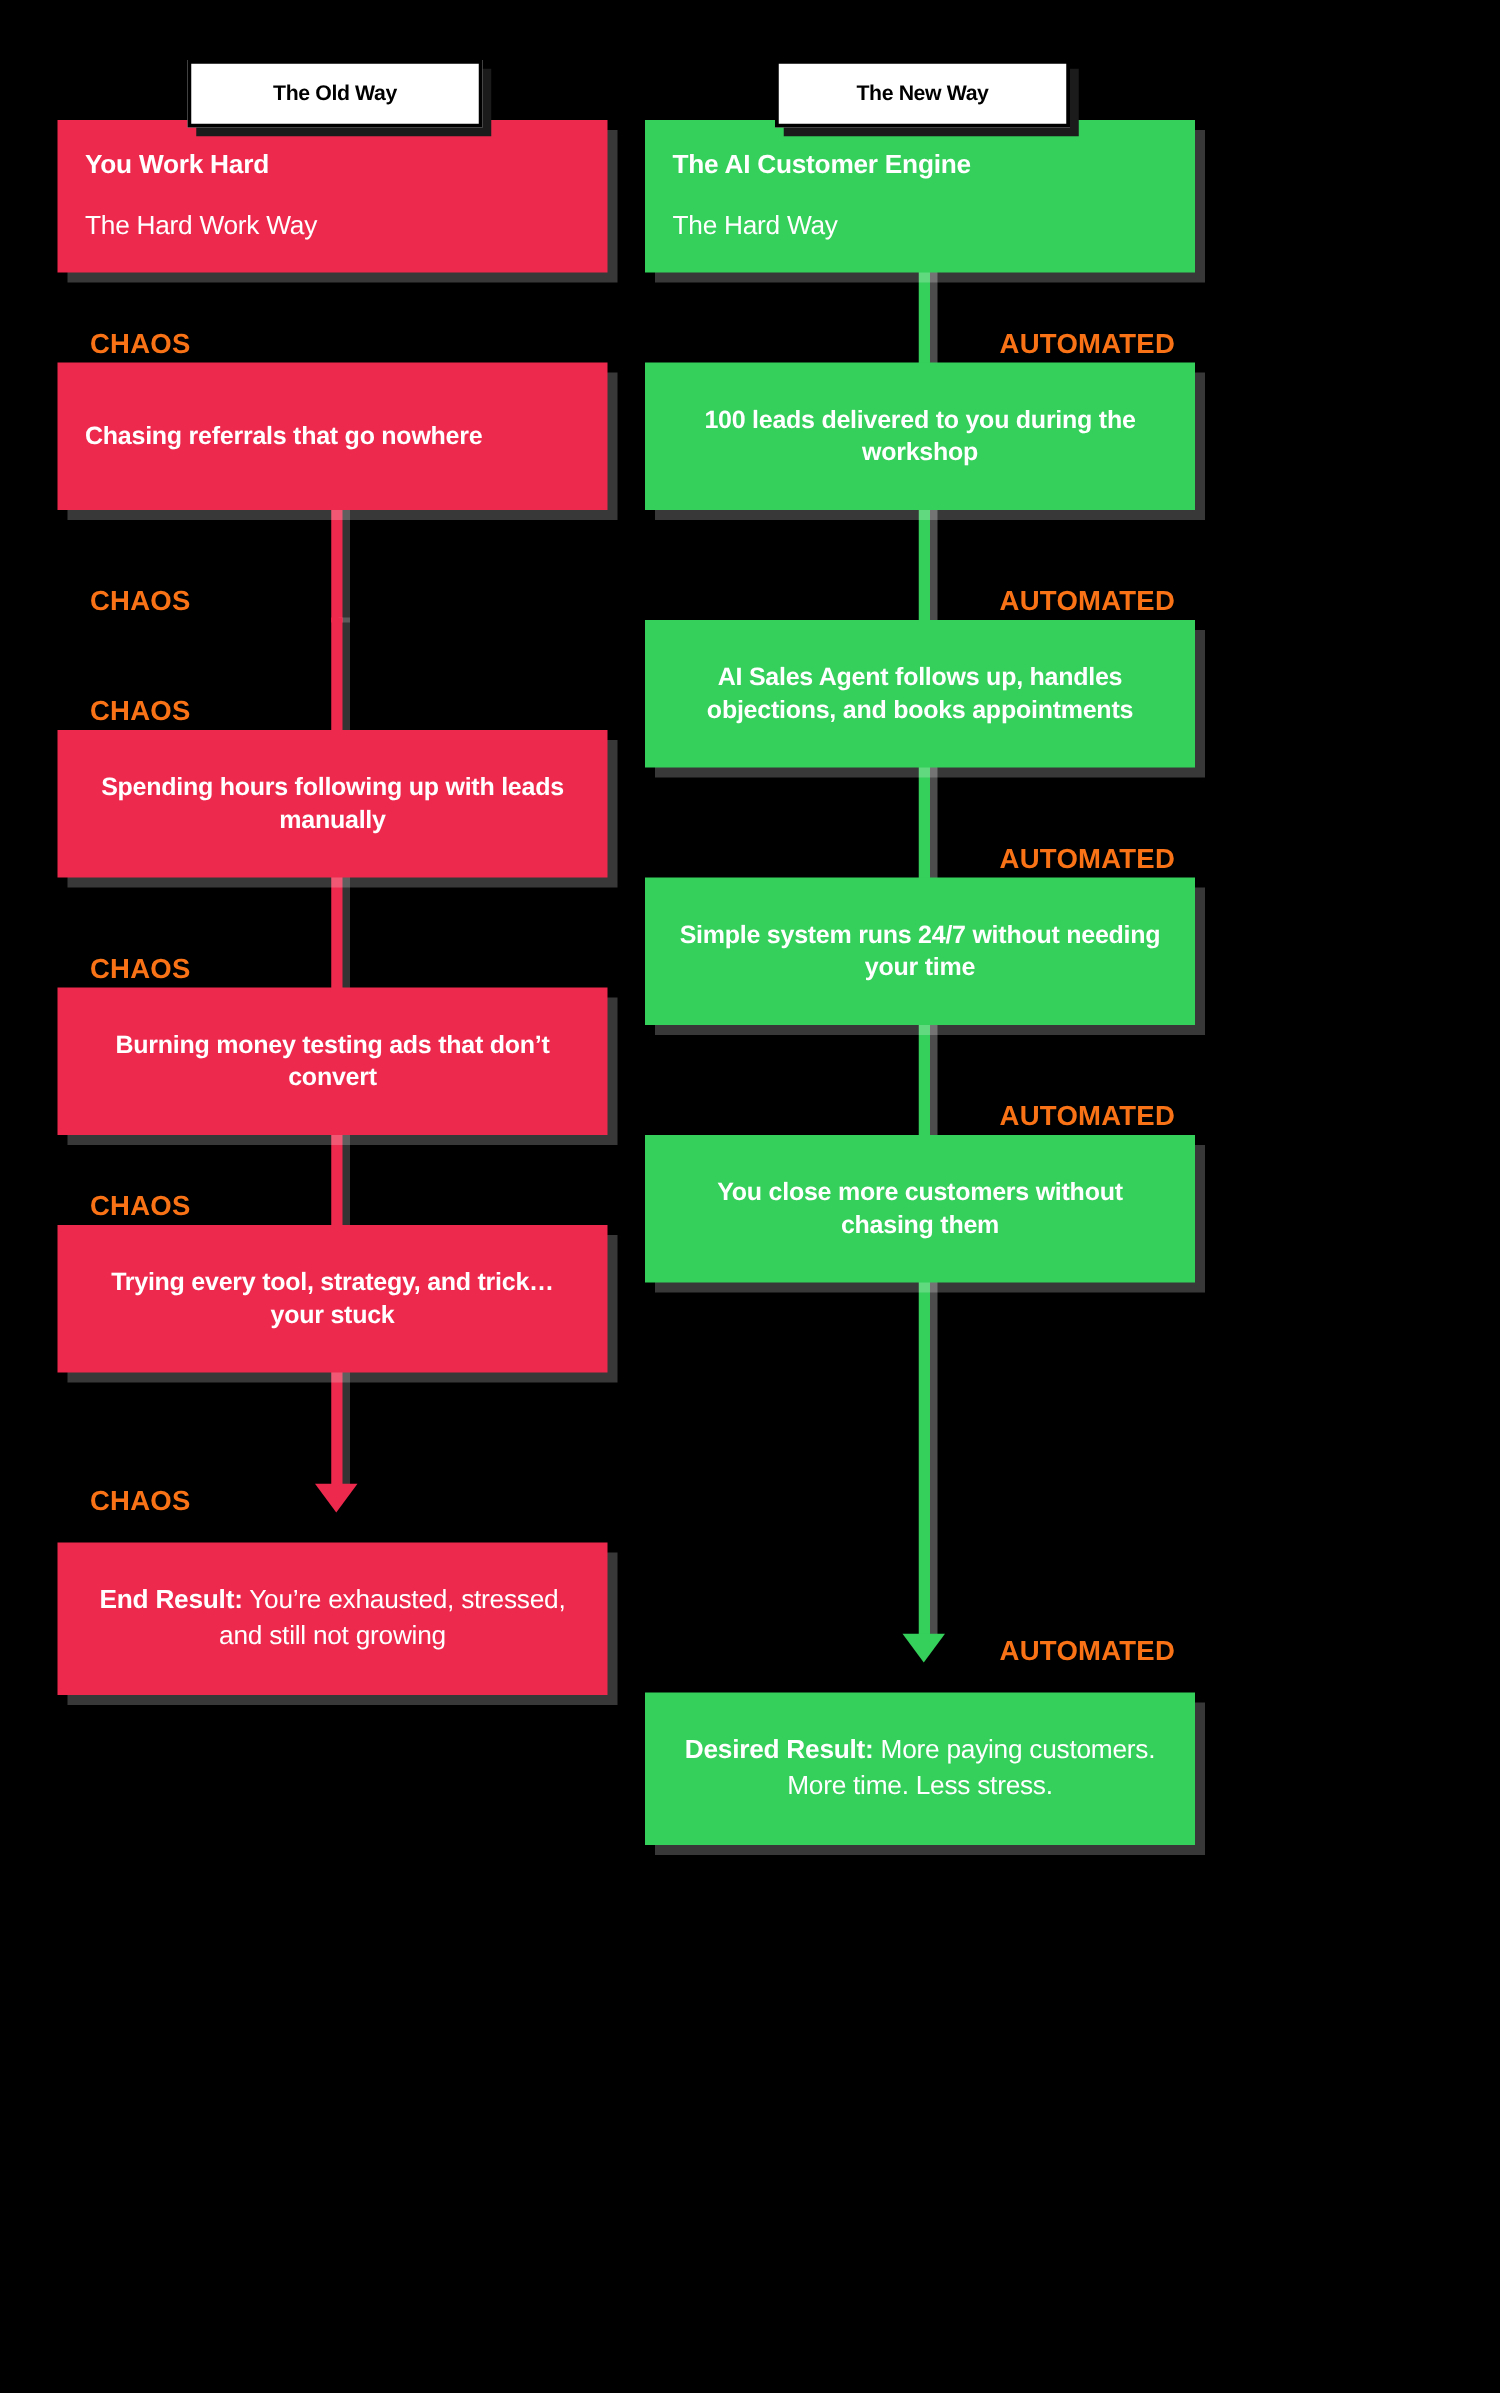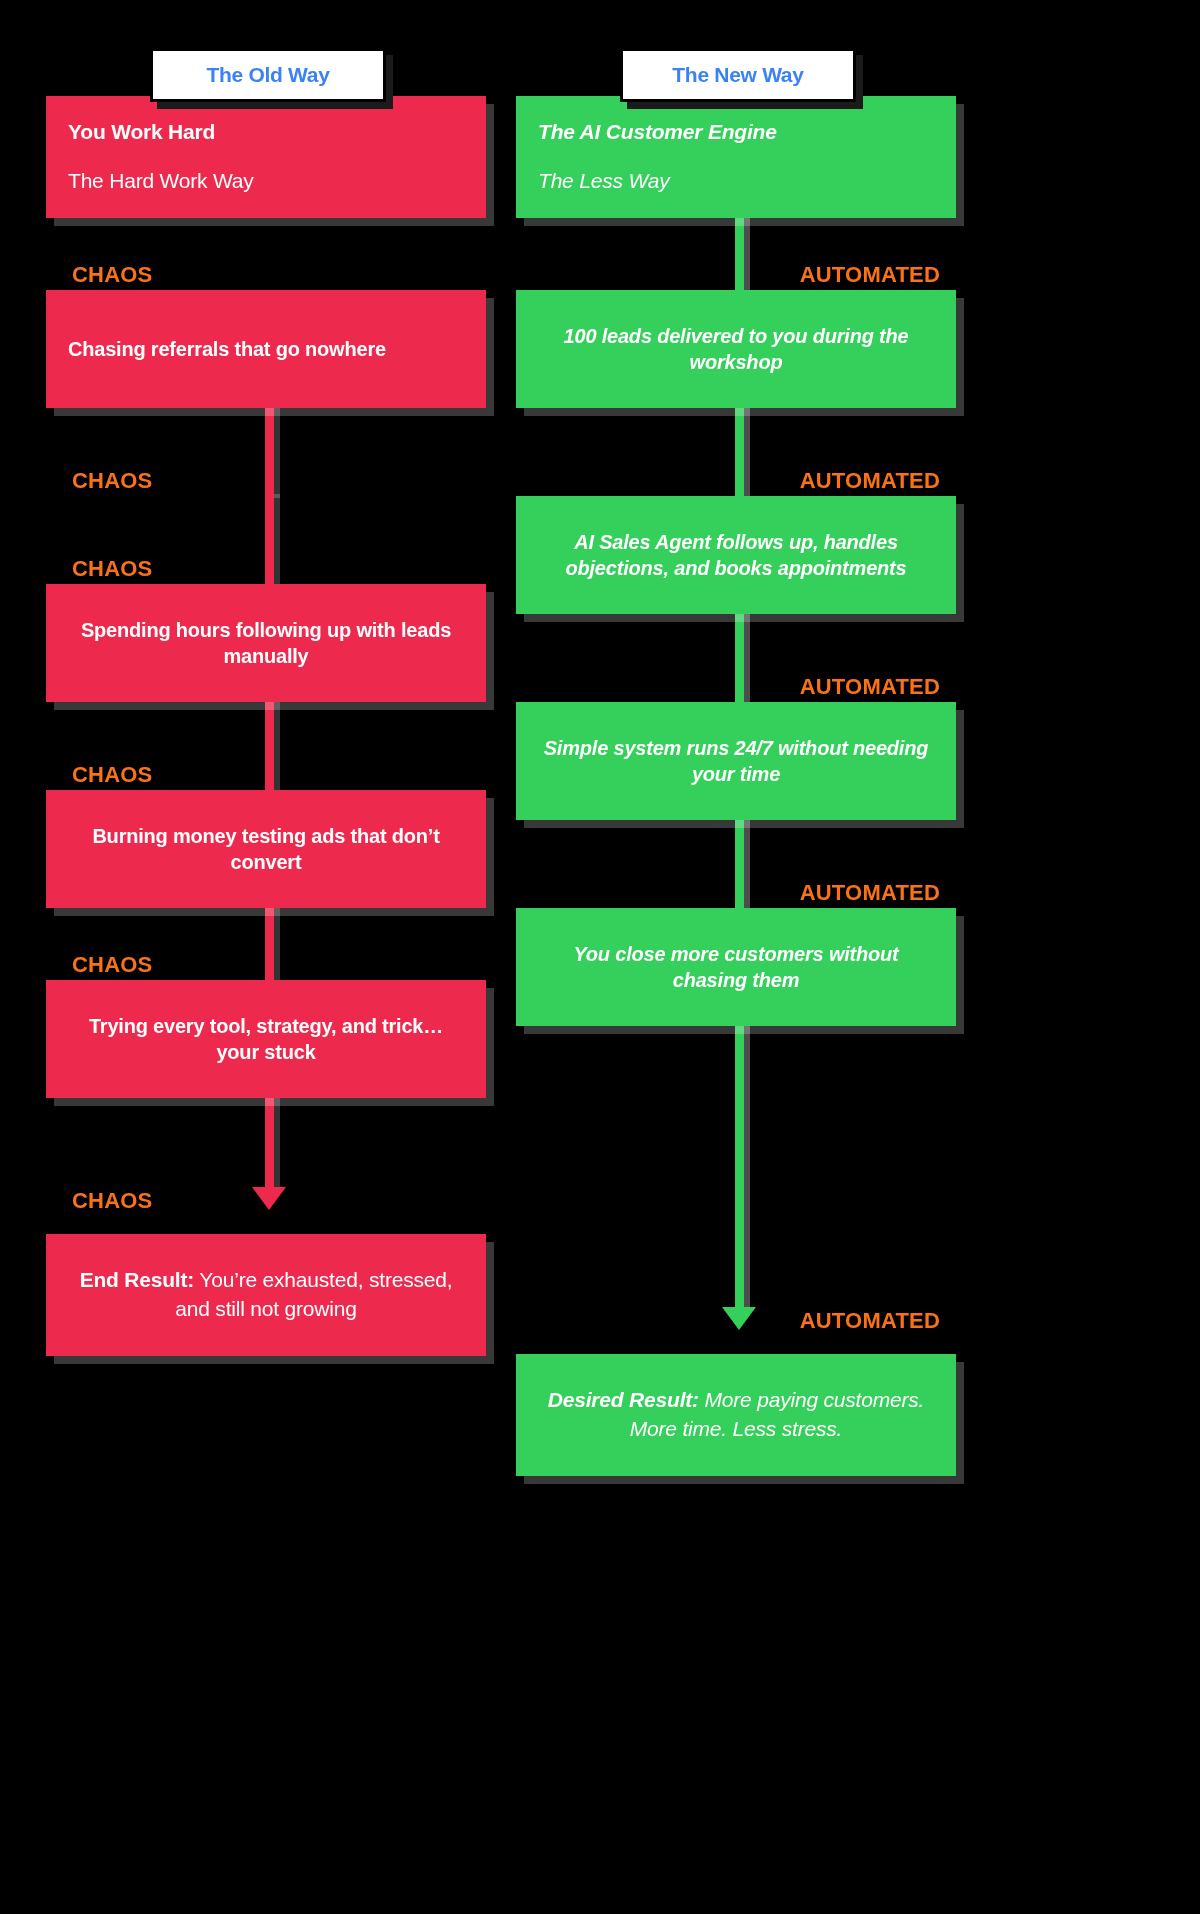--- a/index.html
+++ b/index.html
@@ -37,42 +37,42 @@
     height: 54px;
     background: #ffffff;
     border: 3px solid #000000;
     box-shadow: 7px 7px 0 #1b1b1b;
     display: flex;
     align-items: center;
     justify-content: center;
     z-index: 5;
   }
   .header-tab span {
-    font-size: 21px;
+    font-size: 17px;
     font-weight: bold;
-    color: #3b82f6;
+    color: #000000;
     letter-spacing: -0.3px;
     white-space: nowrap;
   }
 
   
   .card {
     position: relative;
     width: 440px;
     padding: 14px 22px;
     box-shadow: 8px 8px 0 rgba(255,255,255,0.22);
     display: flex;
     flex-direction: column;
     align-items: flex-start;
     justify-content: center;
     text-align: center;
     z-index: 3;
   }
   .card.red   { background: #ED2A4E; }
-  .card.green { background: #35CF5B; font-style: italic; }
+  .card.green { background: #35CF5B; }
 
   .card .title {
     font-size: 21px;
     font-weight: bold;
     color: #ffffff;
     line-height: 1.28;
     letter-spacing: -0.2px;
   }
   .card .subtitle {
     font-size: 21px;
@@ -228,21 +228,21 @@
   </div>
 
   <div class="column right">
 
     <div class="header-tab">
       <span>The New Way</span>
     </div>
 
     <div class="card green hero">
       <div class="title">The AI Customer Engine</div>
-      <div class="subtitle">The Less Way</div>
+      <div class="subtitle">The Hard Way</div>
     </div>
 
     <div class="gap">
       <div class="connector green-line"></div>
       <div class="status right-al">AUTOMATED</div>
     </div>
 
     <div class="card green step">
       <div class="title">100 leads delivered to you during the workshop</div>
     </div>

